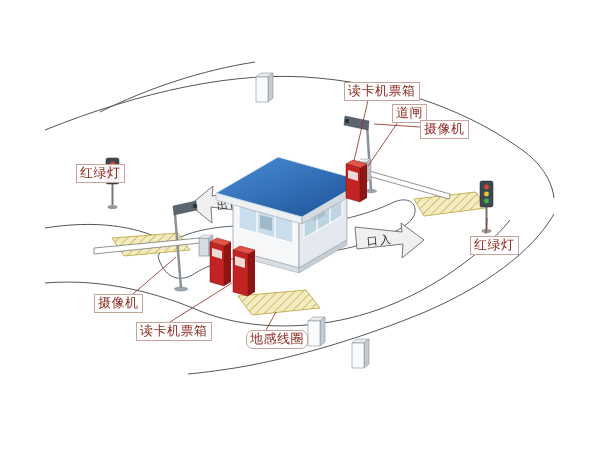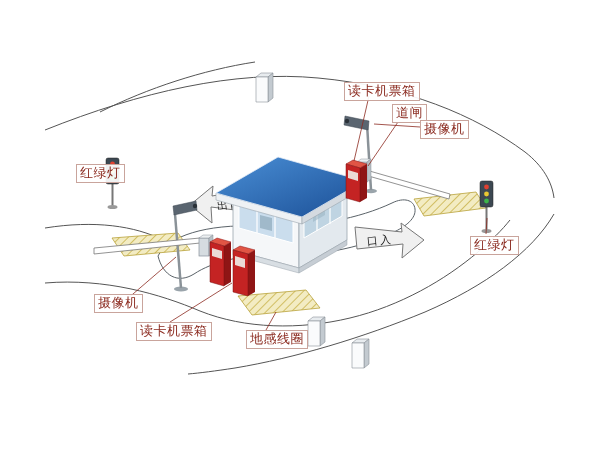--- a/index.html
+++ b/index.html
@@ -164,16 +164,16 @@
     <line x1="486" y1="234" x2="487" y2="218"></line>
   </g>
 </svg>
 
 <div class="lbl" style="left:344px;top:82px;">读卡机票箱</div>
 <div class="lbl" style="left:392px;top:104px;">道闸</div>
 <div class="lbl" style="left:420px;top:120px;">摄像机</div>
 <div class="lbl" style="left:76px;top:164px;">红绿灯</div>
 <div class="lbl" style="left:94px;top:294px;">摄像机</div>
 <div class="lbl" style="left:136px;top:322px;">读卡机票箱</div>
-<div class="lbl" style="left:246px;top:330px;">地感线圈</div>
+<div class="lbl" style="left:246px;top:330px;border-radius:7px;">地感线圈</div>
 <div class="lbl" style="left:470px;top:236px;">红绿灯</div>
 
 </div>
 
 </body></html>

